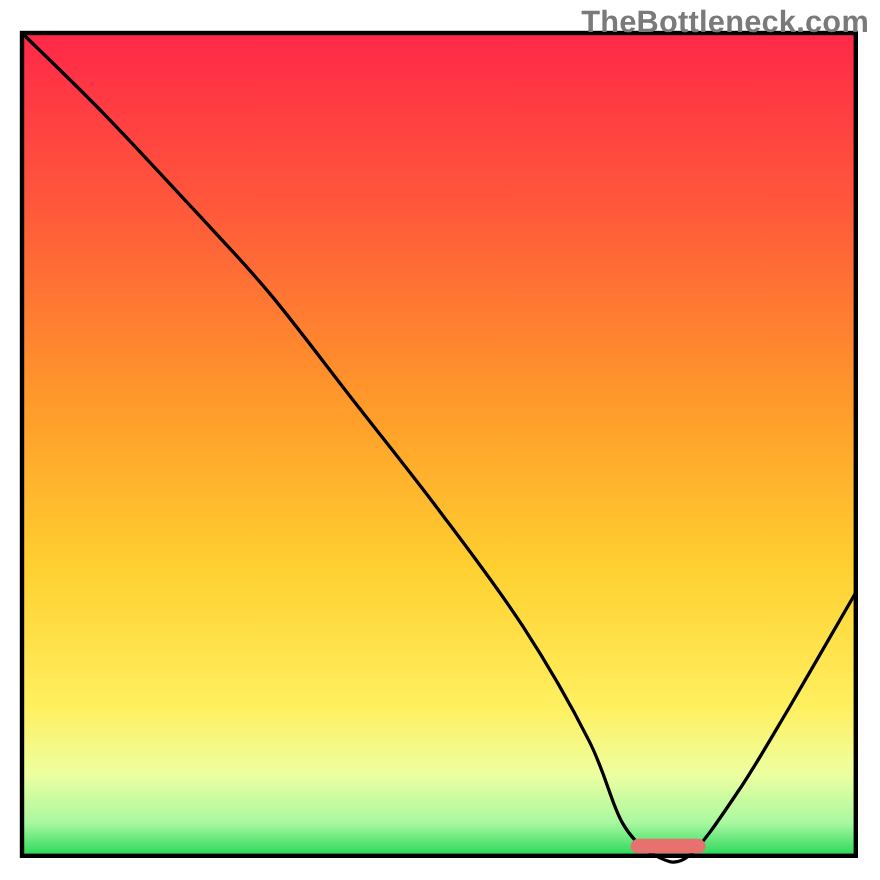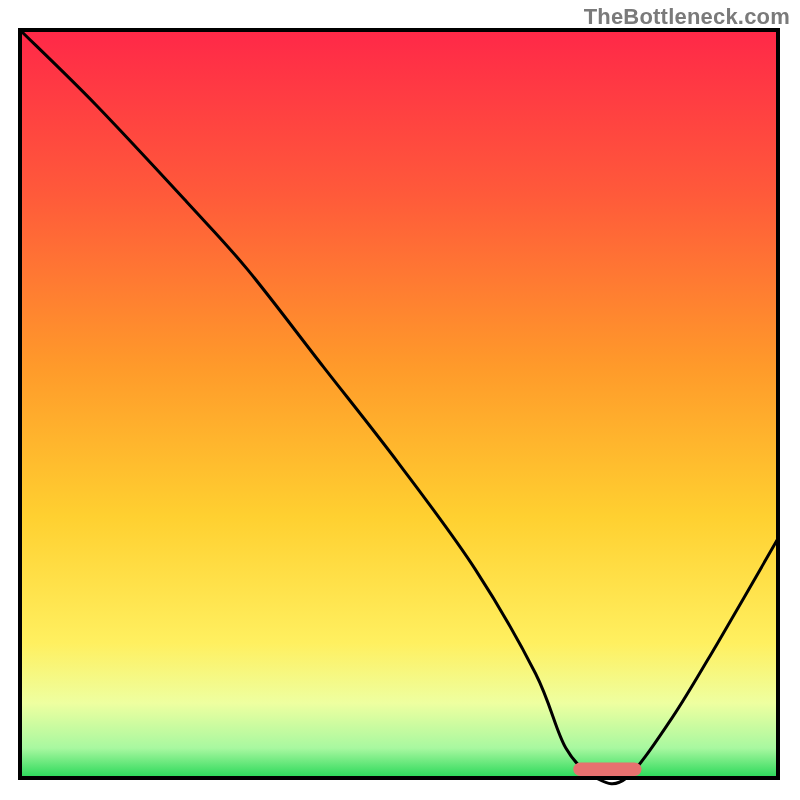--- a/index.html
+++ b/index.html
@@ -12,21 +12,21 @@
   }
   .wrap {
     position: relative;
     width: 800px;
     height: 800px;
   }
   .watermark {
     position: absolute;
     top: 4px;
     right: 10px;
-    font-size: 22px;
+    font-size: 28px;
     font-weight: bold;
     color: #7a7a7a;
     letter-spacing: 0.2px;
     text-align: right;
   }
   svg {
     display: block;
   }
 </style>
 </head>

